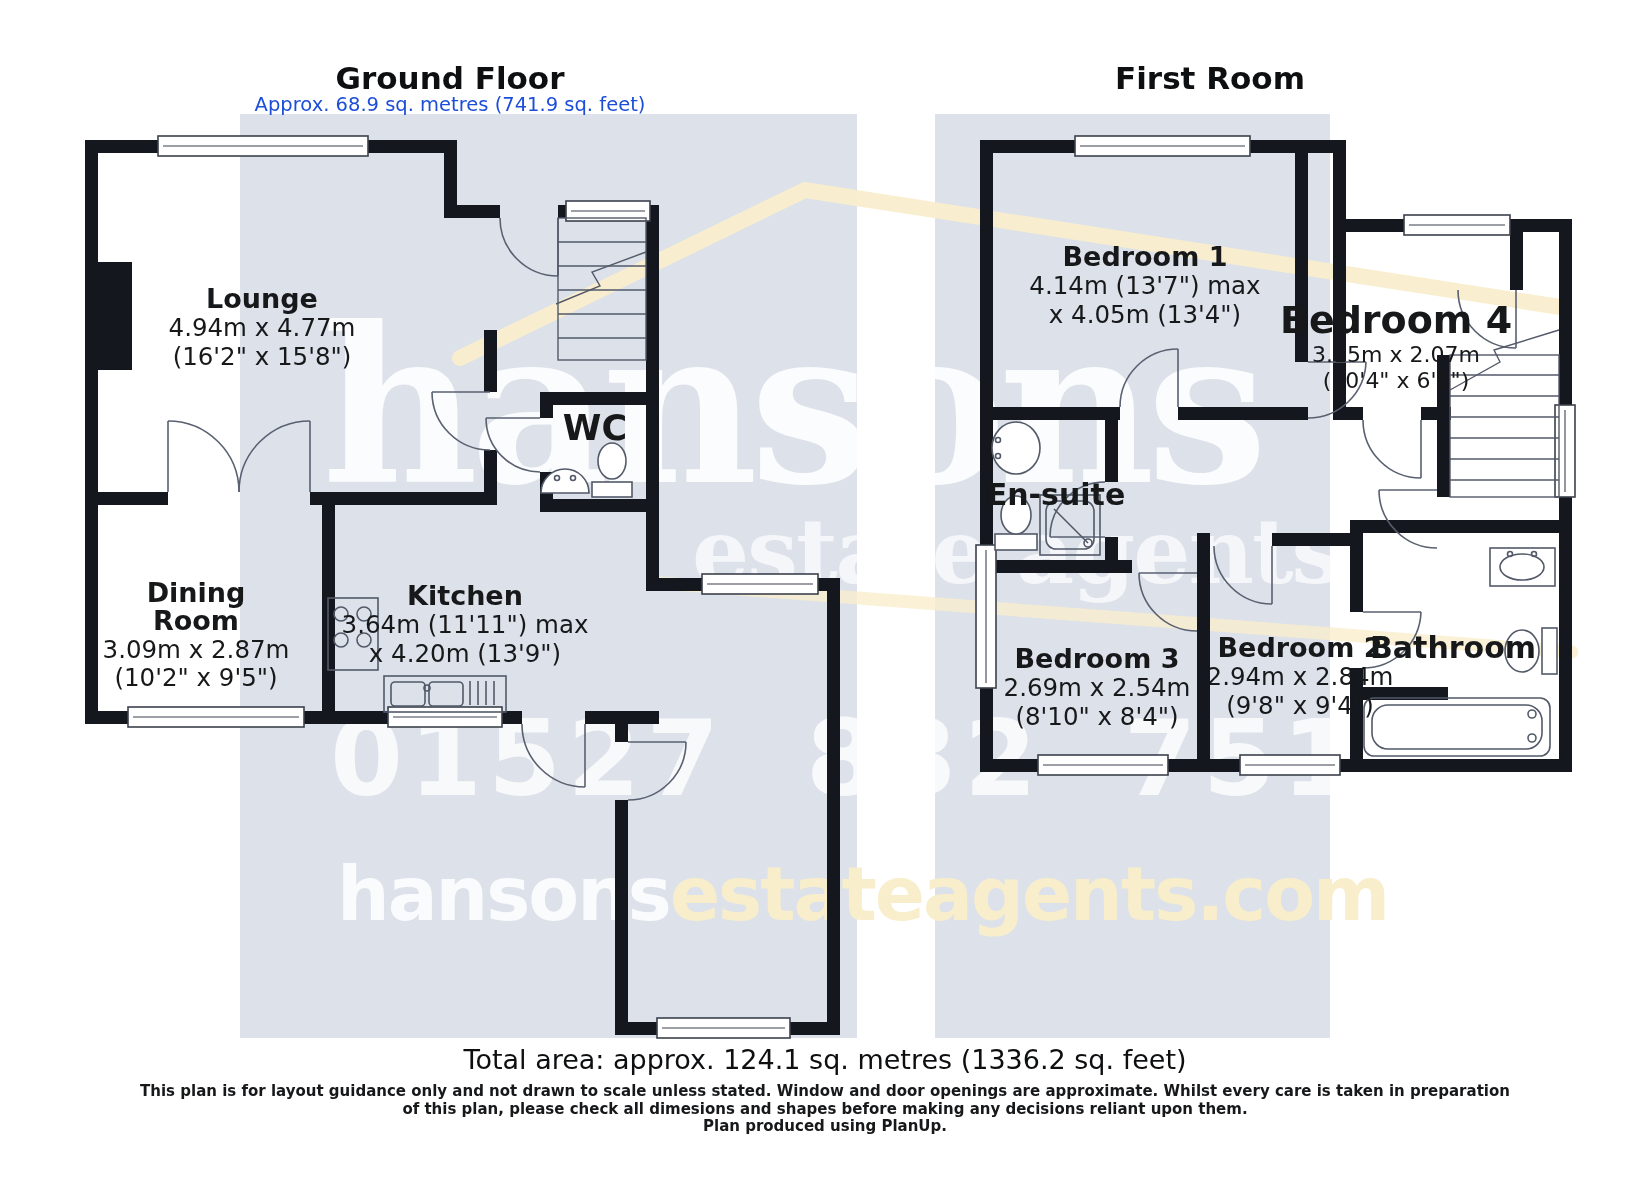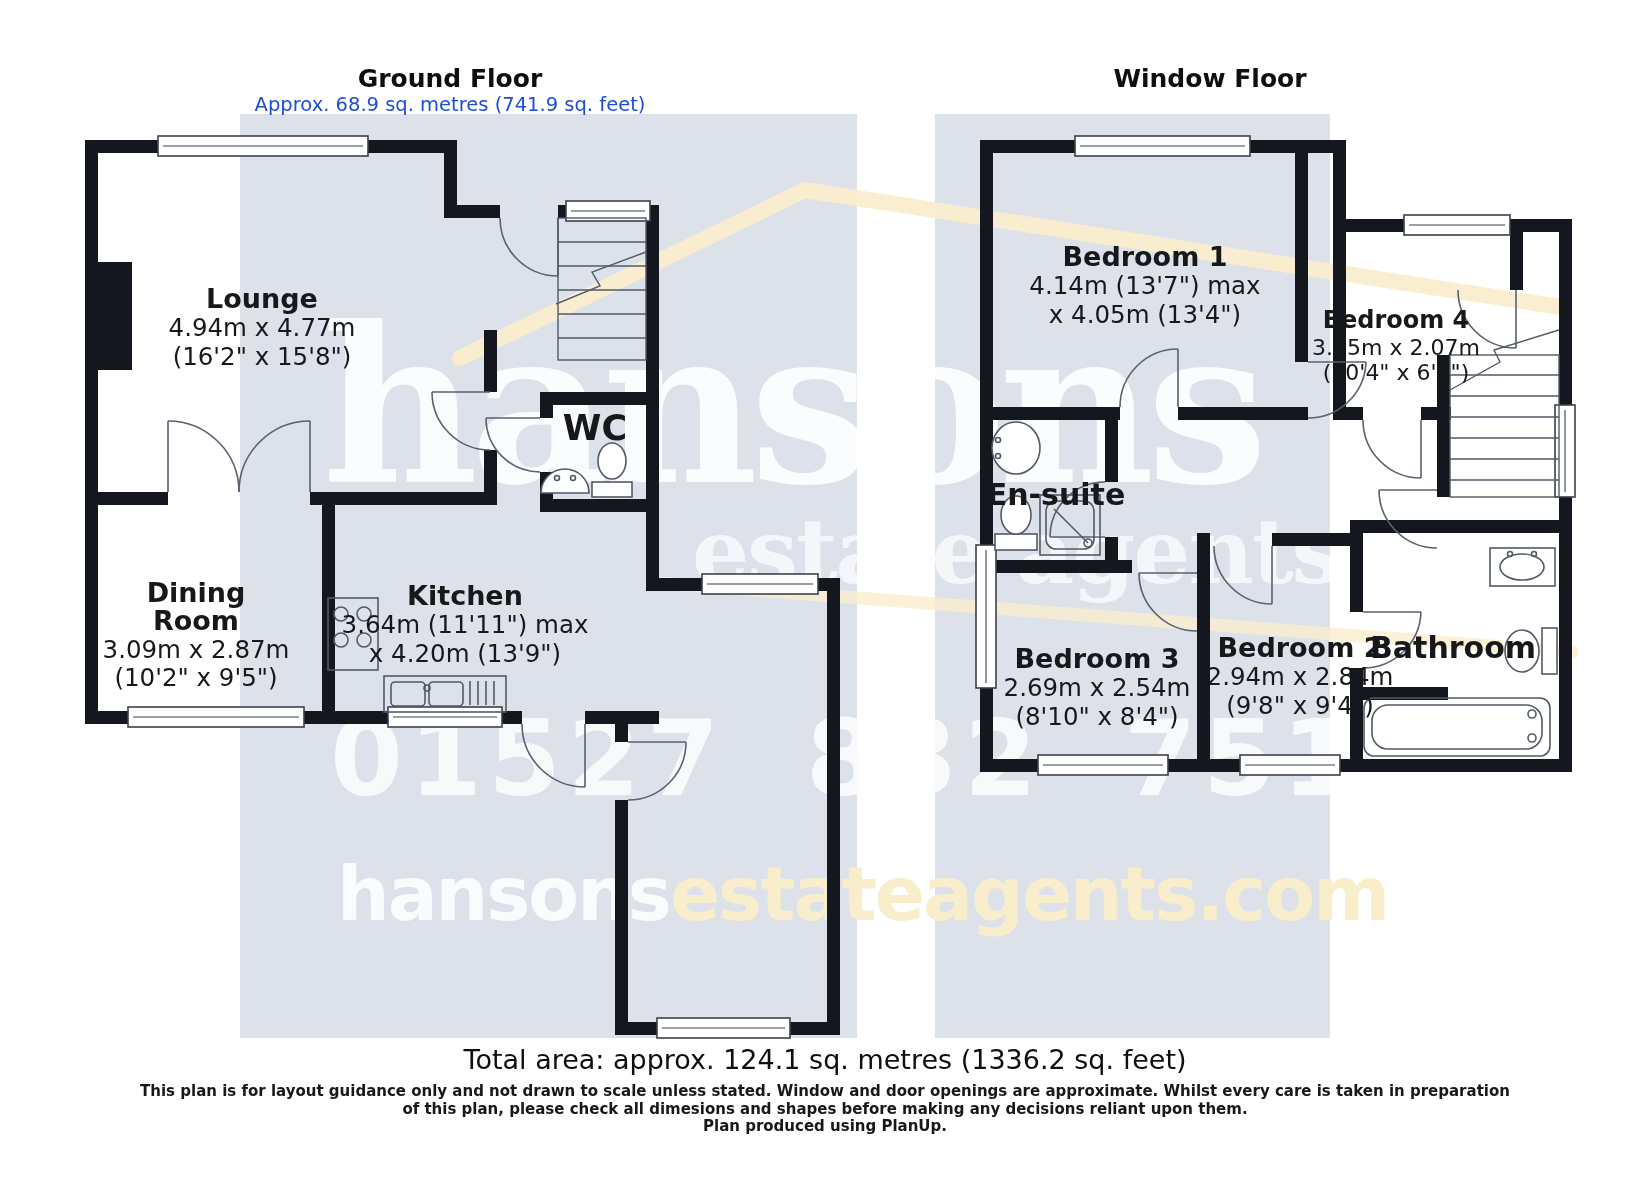--- a/index.html
+++ b/index.html
@@ -13,30 +13,30 @@
             font-weight:bold;font-size:215px;letter-spacing:-8px;color:rgba(255,255,255,0.88);}
   .wm-tagline{left:692px;top:498px;font-family:"DejaVu Serif","Liberation Serif",serif;
             font-weight:bold;font-size:90px;letter-spacing:-2px;color:rgba(255,255,255,0.70);}
   .wm-phone{left:330px;top:698px;font-weight:bold;font-size:105px;letter-spacing:6px;
             word-spacing:38px;color:rgba(255,255,255,0.78);}
   .wm-site{left:337px;top:851px;font-weight:bold;font-size:74px;letter-spacing:-2px;}
   .wm-site .pre{color:rgba(255,255,255,0.85);}
   .wm-site .suf{color:#f8eecb;}
   svg.layer{position:absolute;left:0;top:0;}
   .floor-title{position:absolute;transform:translate(-50%,-50%);font-weight:bold;
-               font-size:25px;color:#0e0f11;white-space:nowrap;}
+               font-size:31px;color:#0e0f11;white-space:nowrap;}
   .floor-sub{position:absolute;transform:translate(-50%,-50%);font-size:19.5px;color:#1d4ed8;white-space:nowrap;}
   .room-label{position:absolute;transform:translate(-50%,-50%);text-align:center;
               line-height:1.16;color:#17181a;white-space:nowrap;z-index:6;}
   .room-name{font-weight:bold;font-size:27px;}
   .room-name.wrap{white-space:normal;width:175px;margin:0 auto;line-height:1.05;}
   .room-name.big{font-size:35px;}
   .room-name.mid{font-size:30px;}
   .room-dims{font-size:24.5px;}
-  .room-label.small .room-name{font-size:24px;}
+  .room-label.small .room-name{font-size:38px;}
   .room-label.small .room-dims{font-size:22px;}
   .footer-total{position:absolute;transform:translate(-50%,-50%);font-size:27px;color:#0e0f11;white-space:nowrap;}
   .footer-disc{position:absolute;transform:translate(-50%,-50%);font-size:15px;font-weight:600;color:#17181a;white-space:nowrap;}
   
   .wall{fill:#14171d;}
   .win rect{fill:#ffffff;stroke:#3b414c;stroke-width:1.6;}
   .win line{stroke:#3b414c;stroke-width:1.1;}
   .arc{stroke:#596070;stroke-width:1.6;fill:none;}
   .fix{stroke:#525968;stroke-width:1.6;fill:none;}
   .fixw{stroke:#525968;stroke-width:1.6;fill:#ffffff;}
@@ -339,21 +339,21 @@
           <rect class="fix" x="1372" y="705" width="170" height="44" rx="16"></rect>
           <circle class="fix" cx="1532" cy="714" r="4"></circle>
             <circle class="fix" cx="1532" cy="738" r="4"></circle>
         </g>
       </g>
     </g>
   </svg>
 
   <div class="floor-title" style="left:450px;top:78px;">Ground Floor</div>
   <div class="floor-sub" style="left:450px;top:104px;">Approx. 68.9 sq. metres (741.9 sq. feet)</div>
-  <div class="floor-title" style="left:1210px;top:78px;">Window Floor</div>
+  <div class="floor-title" style="left:1210px;top:78px;">First Room</div>
 
   <div class="room-label" style="left:262px;top:327px;">
     <div class="room-name">Lounge</div>
     <div class="room-dims">4.94m x 4.77m</div>
     <div class="room-dims">(16'2" x 15'8")</div>
   </div>
   <div class="room-label" style="left:196px;top:636px;">
     <div class="room-name wrap">Dining Room</div>
     <div class="room-dims">3.09m x 2.87m</div>
     <div class="room-dims">(10'2" x 9'5")</div>

